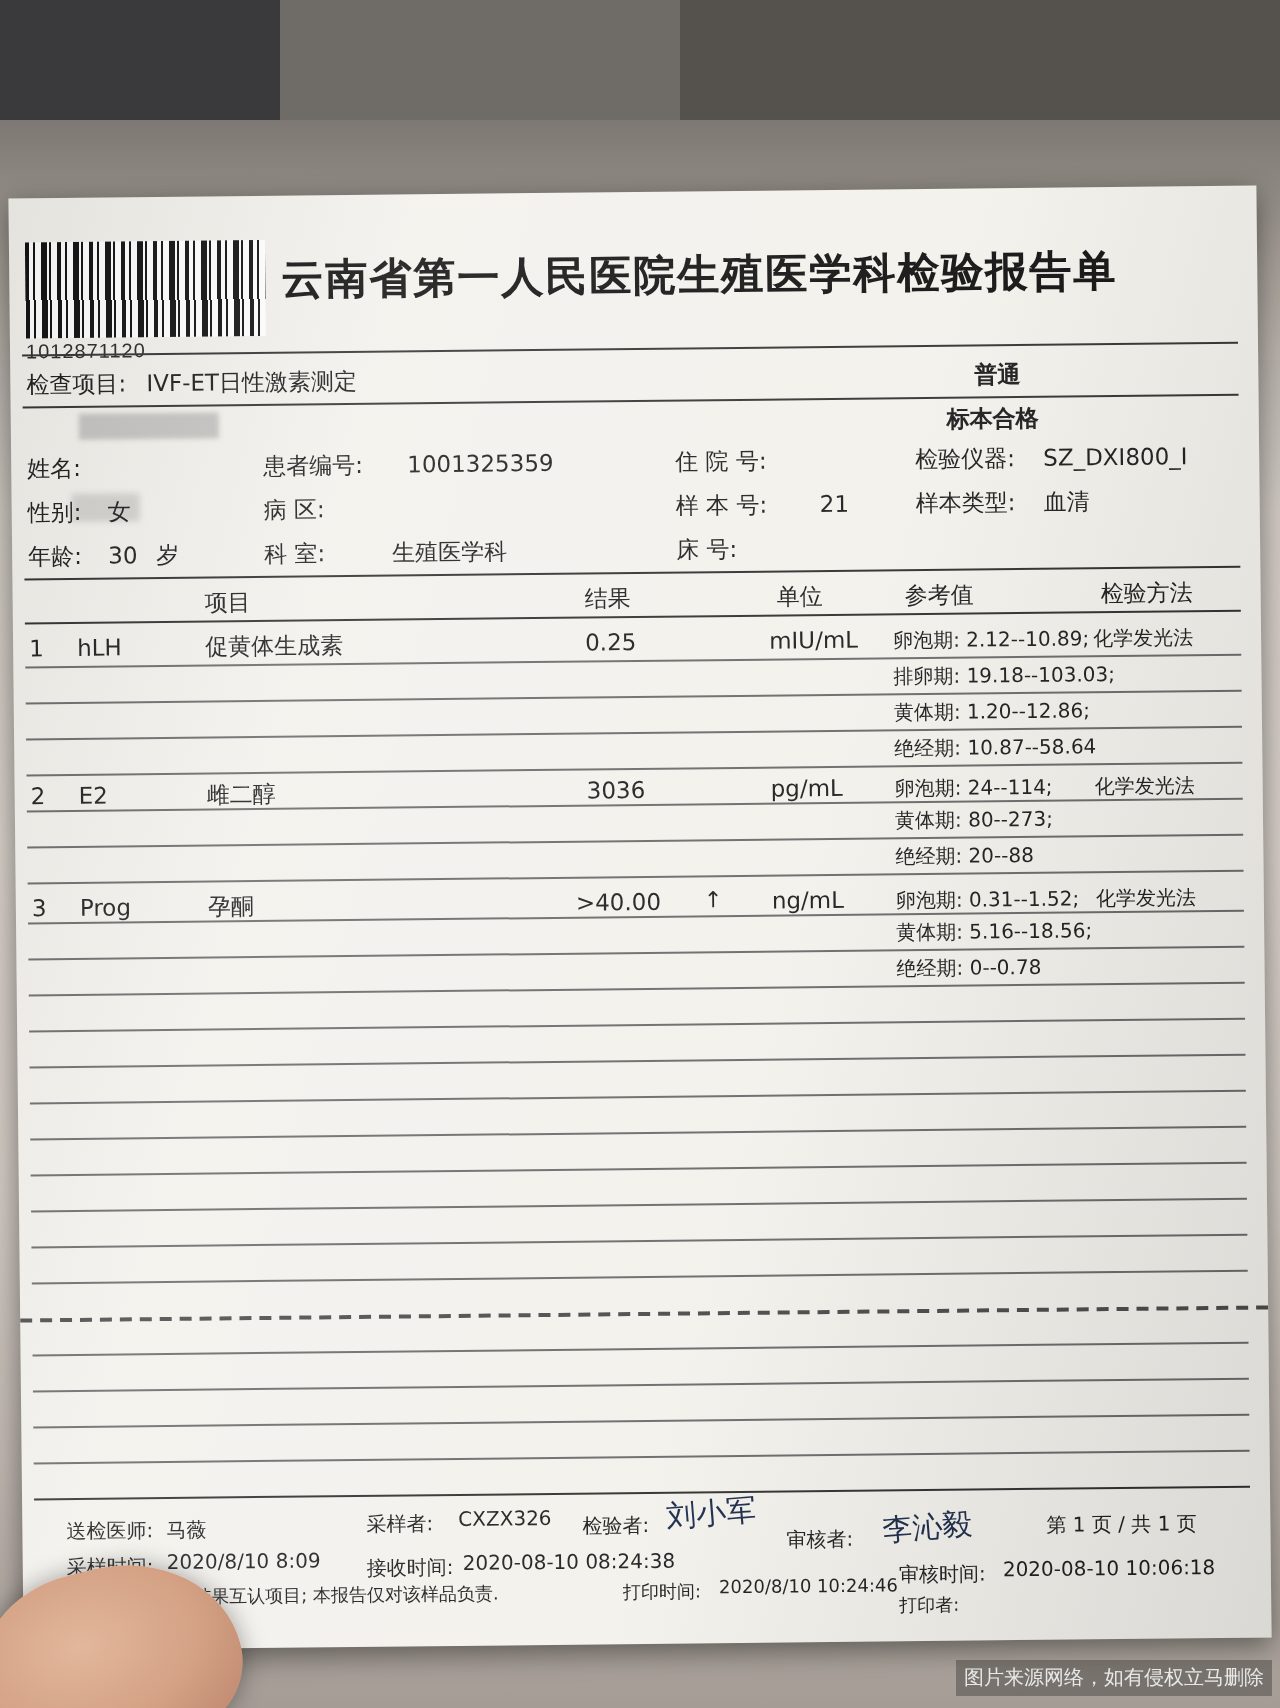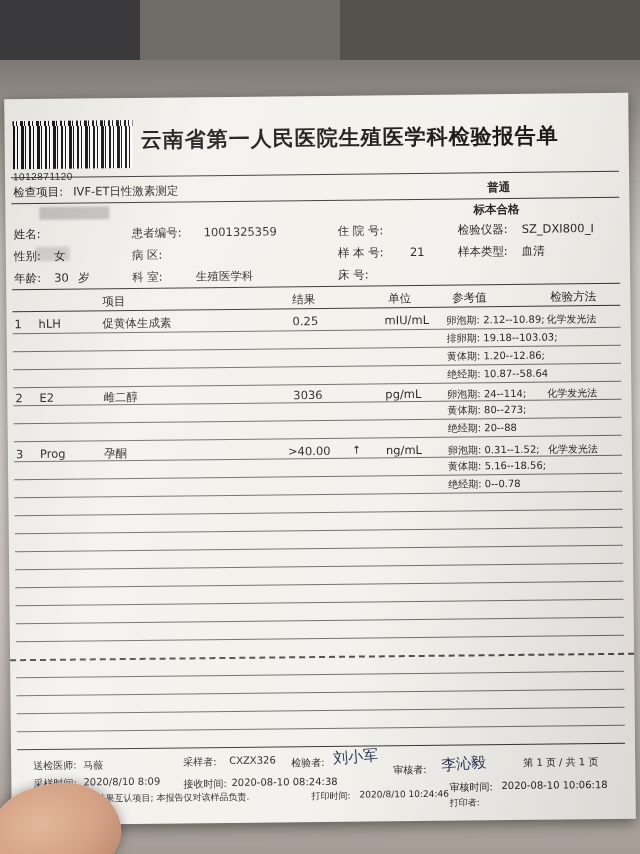--- a/index.html
+++ b/index.html
@@ -304,13 +304,14 @@
       <div class="f tiny" style="left:22px; top:694px;">备注1:</div>
       <div class="f tiny" style="left:58px; top:694px;">为检验结果互认项目; 本报告仅对该样品负责.</div>
       <div class="f tiny" style="left:300px; top:694px;">打印时间:</div>
       <div class="f tiny" style="left:348px; top:694px;">2020/8/10 10:24:46</div>
       <div class="f tiny" style="left:438px; top:702px;">打印者:</div>
 
     </div>
   </div>
 
   <div class="thumb"></div>
+  <div class="watermark">图片来源网络，如有侵权立马删除</div>
 </div>
 
 </body></html>

